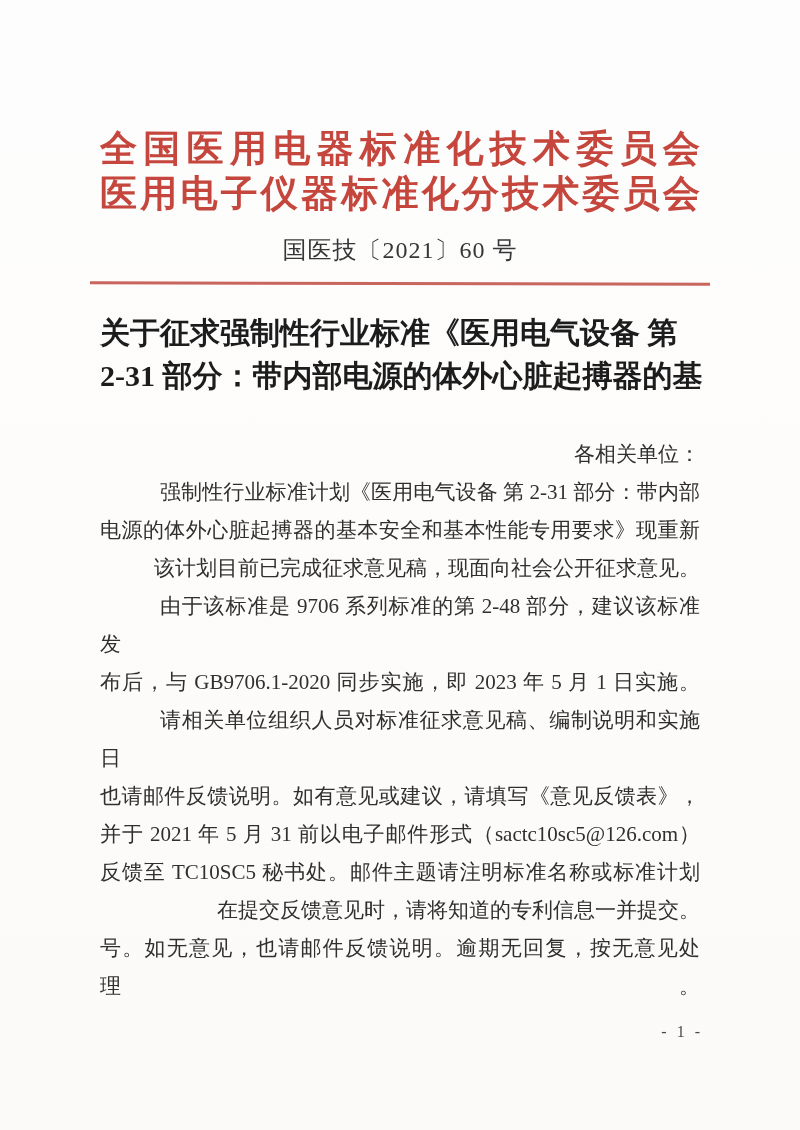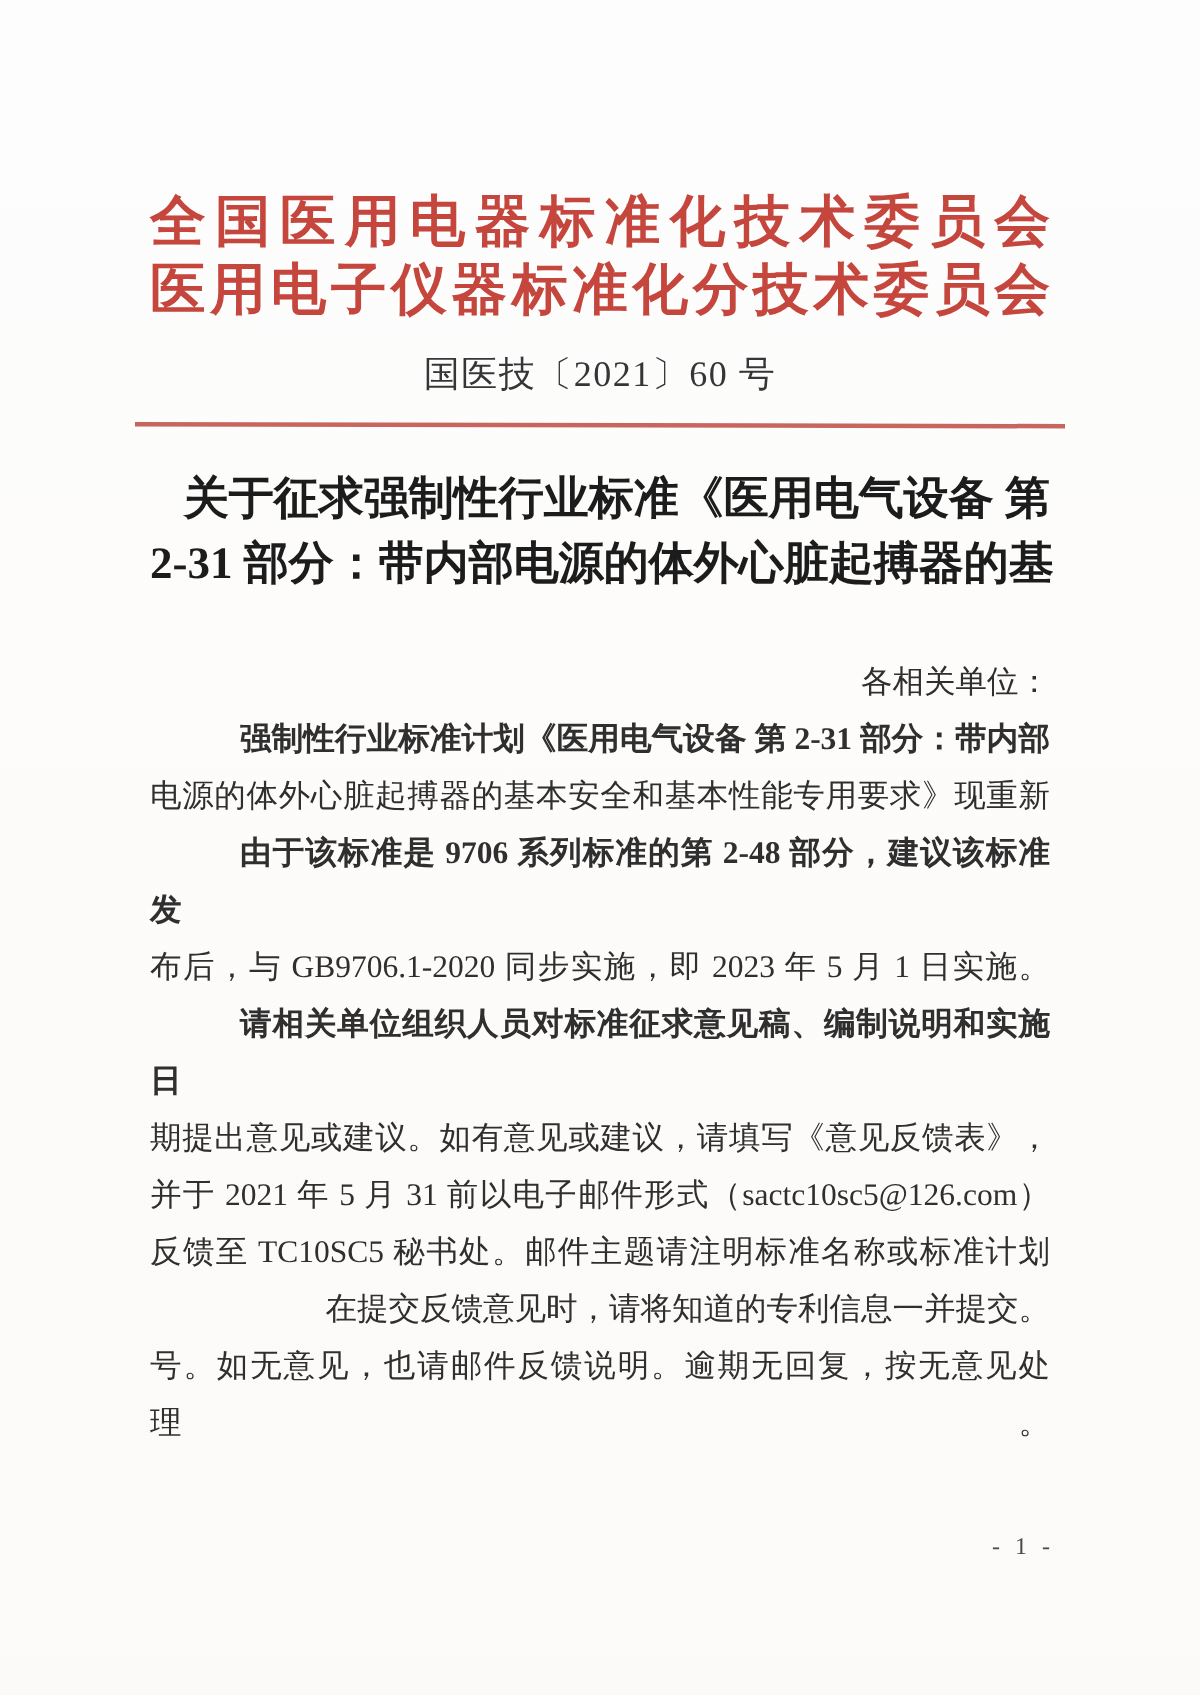--- a/index.html
+++ b/index.html
@@ -54,39 +54,39 @@
     transform: rotate(0.12deg);
   }
 
   
   .title { margin-top: 26px; }
   .title-line {
     font-size: 30px;
     font-weight: bold;
     line-height: 43px;
     color: #1c1c1c;
-    text-align: right;
+    text-align: left;
     white-space: nowrap;
   }
 
   
   .body { margin-top: 38px; }
   .body-line {
     font-size: 21px;
     line-height: 38px;
     color: #2f2f2f;
     text-align: right;
     white-space: normal;
   }
   .body-line.fill {
     text-align: justify;
     text-align-last: justify;
     text-justify: inter-character;
   }
-  .body-line.indent { text-indent: 60px; font-weight: bold; }
+  .body-line.indent { text-indent: 60px; }
 
   
   .page-no {
     position: absolute;
     top: 1022px;
     right: 97px;
     font-size: 16px;
     line-height: 20px;
     letter-spacing: 3px;
     color: #4a4a4a;
@@ -118,28 +118,29 @@
 
   <div class="body">
 
       <div class="body-line">各相关单位：</div>
 
       <div class="body-line indent fill">强制性行业标准计划《医用电气设备 第 2-31 部分：带内部</div>
 
       <div class="body-line fill">电源的体外心脏起搏器的基本安全和基本性能专用要求》现重新</div>
 
 
+      <div class="body-line">该计划目前已完成征求意见稿，现面向社会公开征求意见。</div>
 
       <div class="body-line indent fill">由于该标准是 9706 系列标准的第 2-48 部分，建议该标准发</div>
 
       <div class="body-line fill">布后，与 GB9706.1-2020 同步实施，即 2023 年 5 月 1 日实施。</div>
 
       <div class="body-line indent fill">请相关单位组织人员对标准征求意见稿、编制说明和实施日</div>
 
-      <div class="body-line fill">期提出意见或建议。如有意见或建议，请填写《意见反馈表》，</div>
+      <div class="body-line fill">也请邮件反馈说明。如有意见或建议，请填写《意见反馈表》，</div>
 
       <div class="body-line fill">并于 2021 年 5 月 31 前以电子邮件形式（sactc10sc5@126.com）</div>
 
       <div class="body-line fill">反馈至 TC10SC5 秘书处。邮件主题请注明标准名称或标准计划</div>
 
       <div class="body-line">在提交反馈意见时，请将知道的专利信息一并提交。</div>
 
       <div class="body-line fill">号。如无意见，也请邮件反馈说明。逾期无回复，按无意见处理。</div>
     </div>
 

